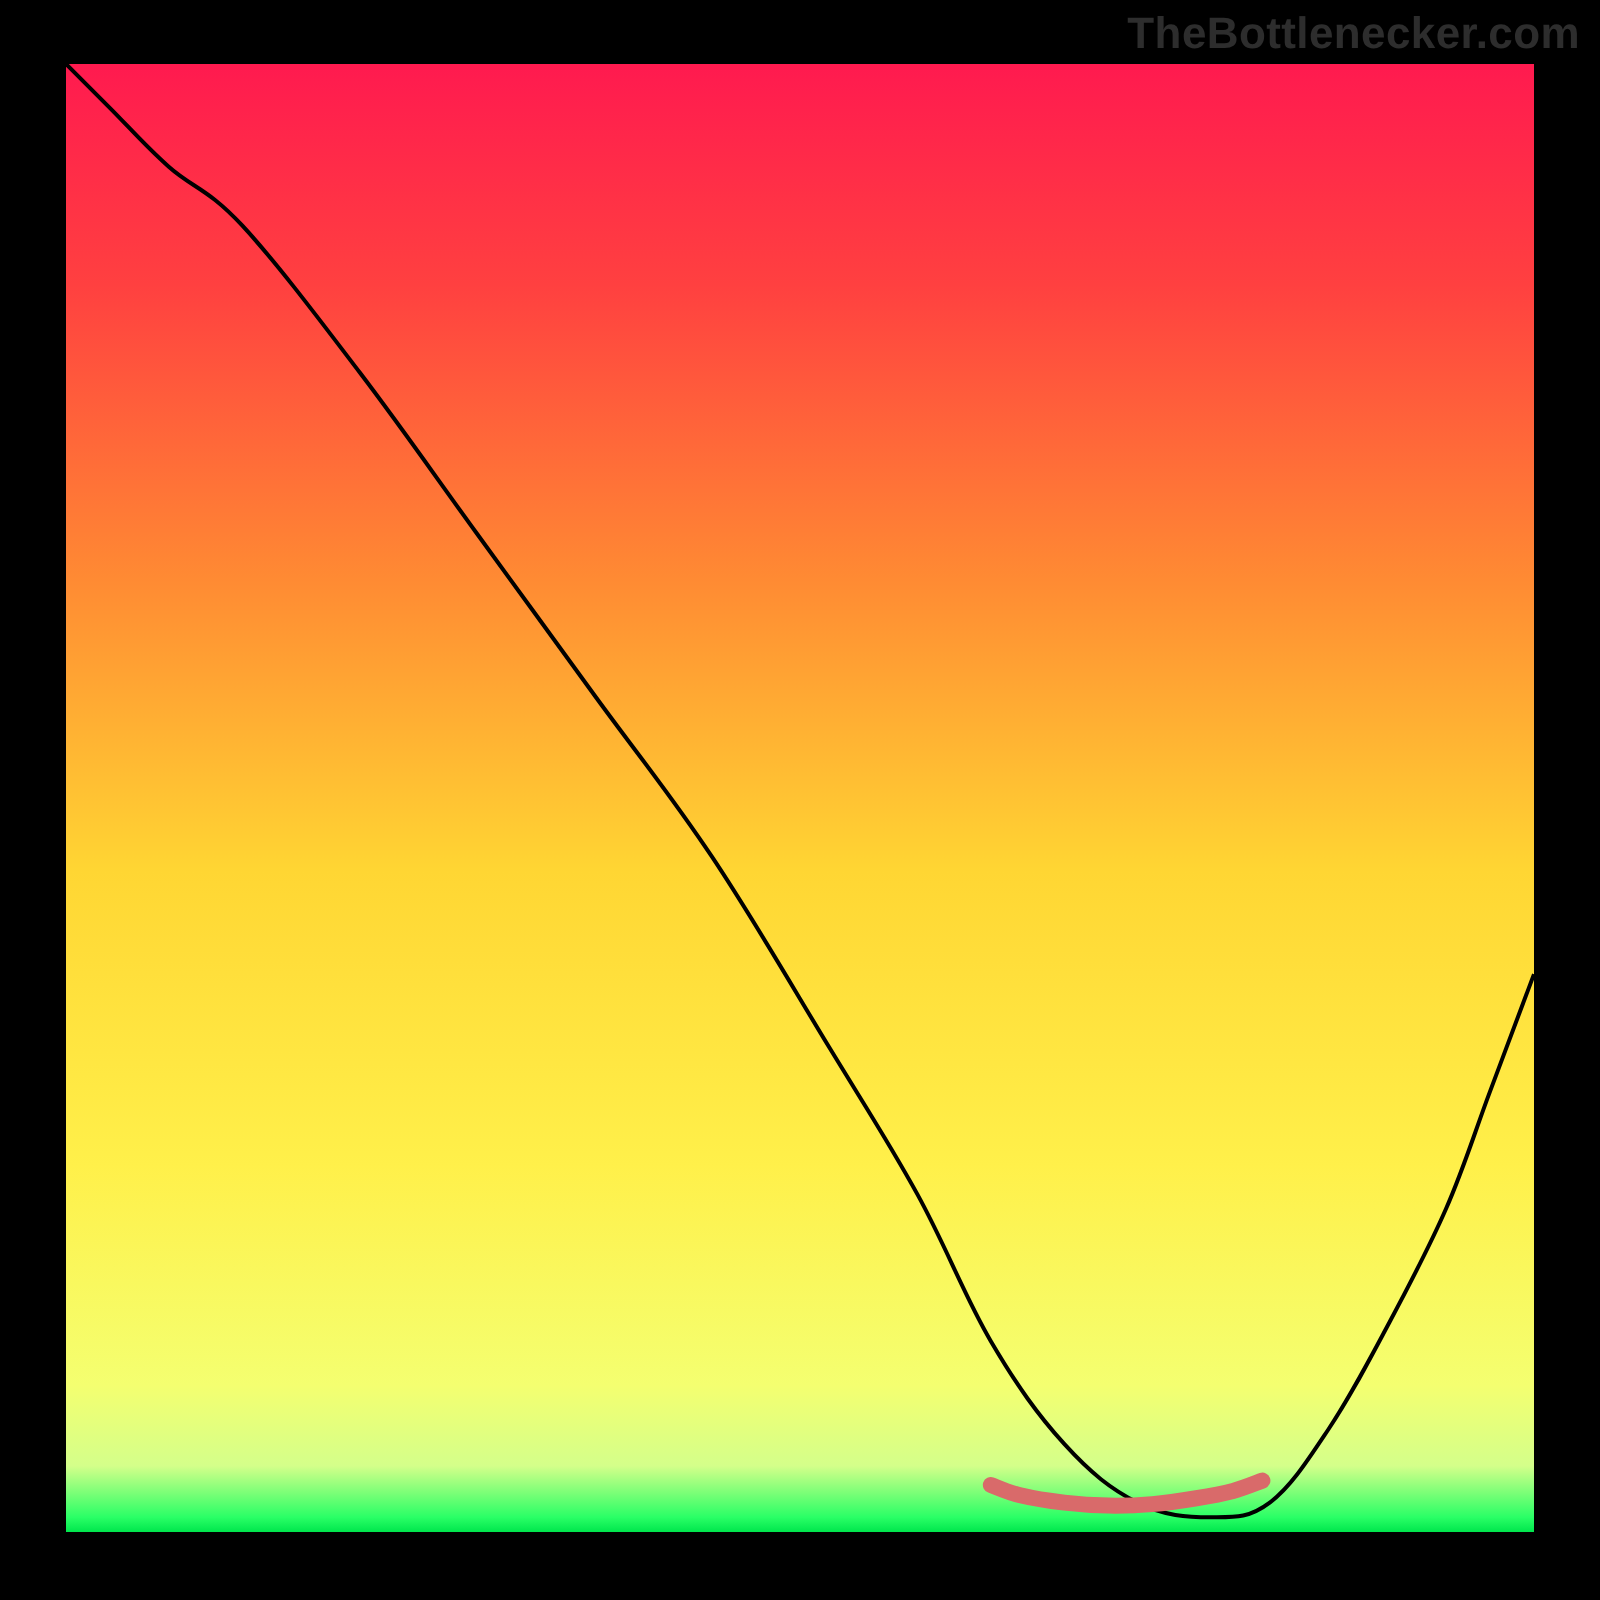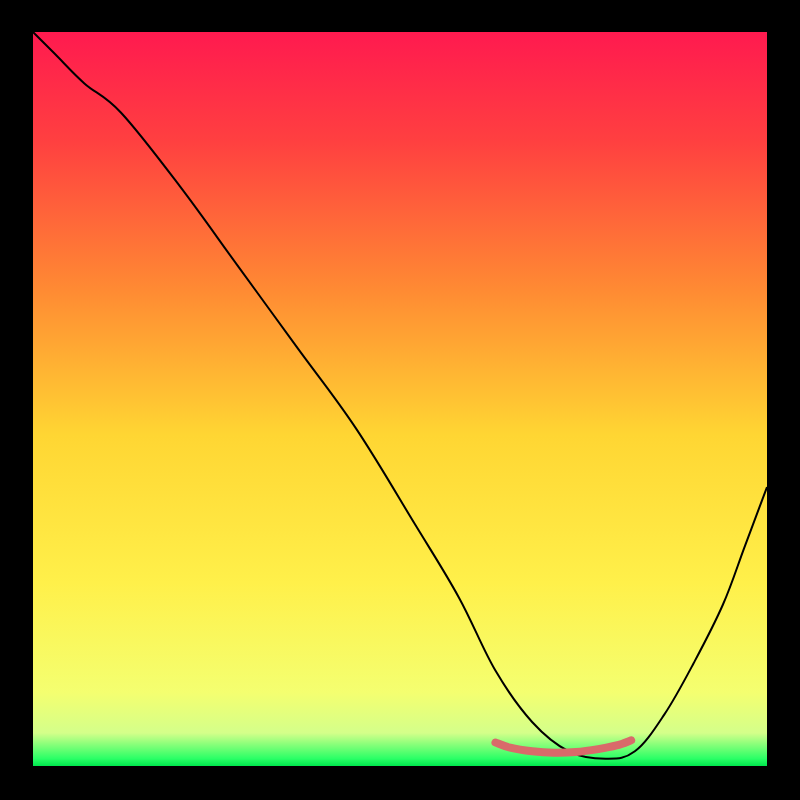--- a/index.html
+++ b/index.html
@@ -37,20 +37,21 @@
     display: block;
     width: 100%;
     height: 100%;
   }
 </style>
 </head>
 <body>
 
 <div class="stage">
 
+  <div class="watermark">TheBottlenecker.com</div>
 
   <div class="plot-area">
     <svg viewBox="0 0 734 734" preserveAspectRatio="none">
       <defs>
         <linearGradient id="bg-grad" x1="0" y1="0" x2="0" y2="1">
         <stop offset="0.00%" stop-color="#ff1a4f"></stop>
             <stop offset="15.00%" stop-color="#ff4040"></stop>
             <stop offset="35.00%" stop-color="#ff8a33"></stop>
             <stop offset="55.00%" stop-color="#ffd633"></stop>
             <stop offset="75.00%" stop-color="#fff04a"></stop>

